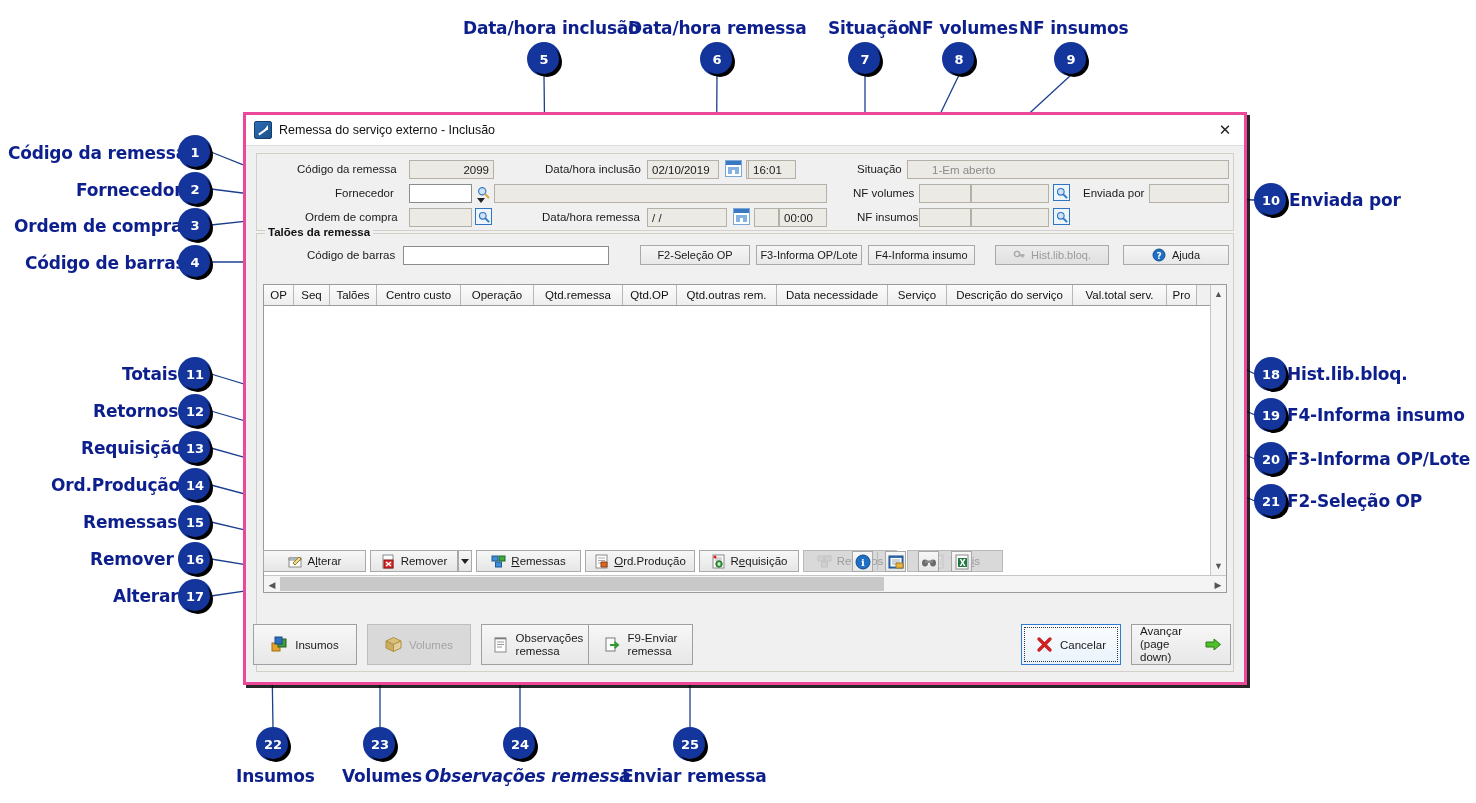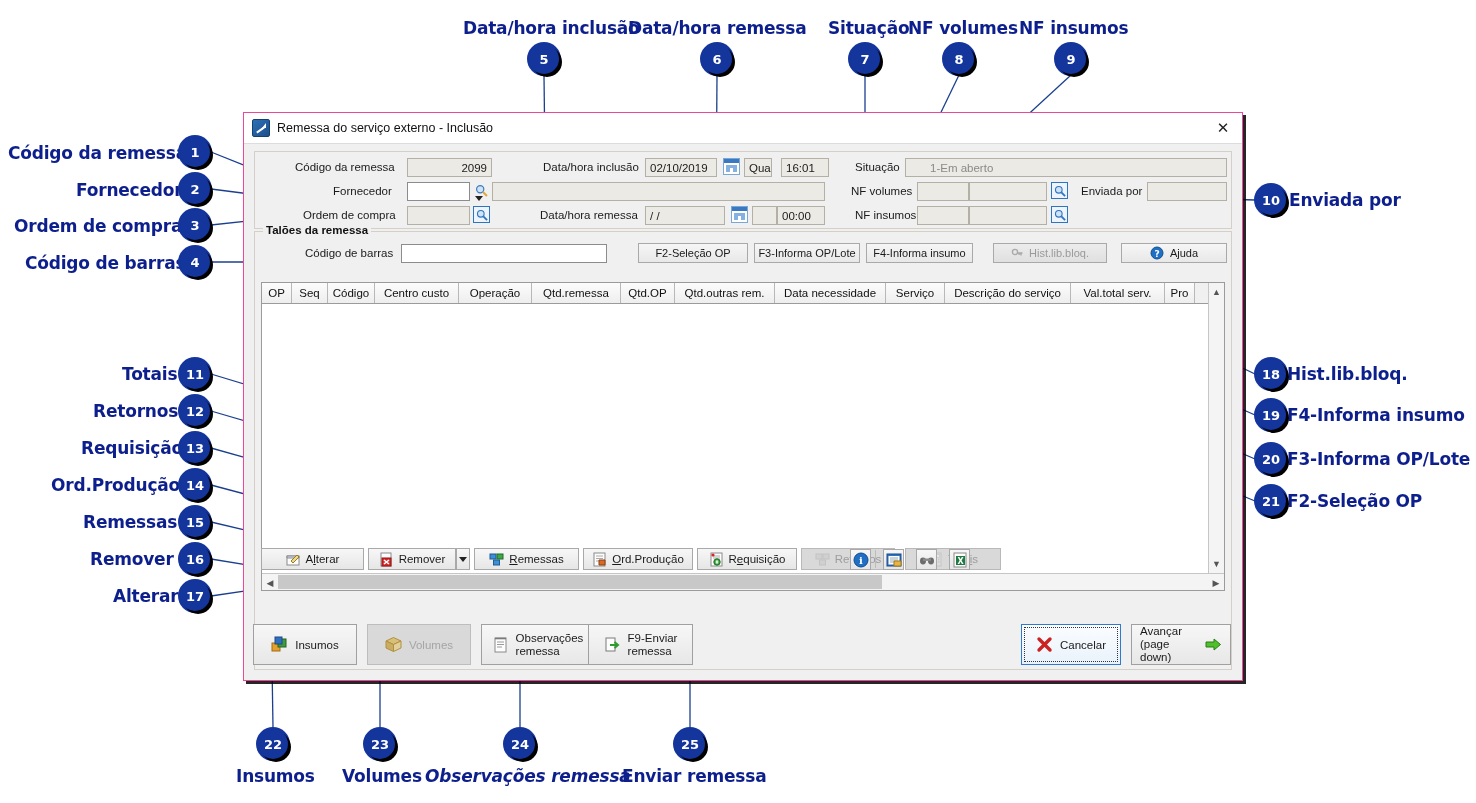--- a/index.html
+++ b/index.html
@@ -19,21 +19,21 @@
     background:#14359b;color:#fff;font-size:13px;font-weight:bold;
     display:flex;align-items:center;justify-content:center;
     box-shadow:3px 3px 0 #000, 0 0 0 2px #14359b;
     font-family:"DejaVu Sans", sans-serif;z-index:40;
   }
   svg.leaders{position:absolute;left:0;top:0;width:1476px;height:803px;pointer-events:none;z-index:5;}
 
   
   .win{
     position:absolute;left:243px;top:112px;width:998px;height:567px;
-    background:#f0f0f0;border:1px solid #ec4899;
+    background:#f0f0f0;border:3px solid #ec4899;
     box-shadow:3px 3px 0 rgba(0,0,0,.85);
     z-index:10;
   }
   .titlebar{
     height:30px;background:#ffffff;border-bottom:1px solid #dcdcdc;
     display:flex;align-items:center;padding:0 0 0 8px;position:relative;
   }
   .title-ico{
     width:16px;height:16px;background:linear-gradient(135deg,#2e6fb7,#1b4f8a);
     border:1px solid #14406e;border-radius:2px;margin-right:7px;position:relative;flex:none;
@@ -207,21 +207,21 @@
 
     <div class="hdrbox">
 
       <div class="lbl" style="left:40px;top:9px;">Código da remessa</div>
       <div class="fld r" style="left:152px;top:6px;width:85px;">2099</div>
 
       <div class="lbl" style="left:288px;top:9px;">Data/hora inclusão</div>
       <div class="fld" style="left:390px;top:6px;width:72px;">02/10/2019</div>
       <div class="cal" style="left:468px;top:6px;"></div>
       <div class="fld" style="left:489px;top:6px;width:28px;">Qua</div>
-      <div class="fld" style="left:526px;top:6px;width:48px;">16:01</div>
+      <div class="fld" style="left:491px;top:6px;width:48px;">16:01</div>
 
       <div class="lbl" style="left:600px;top:9px;">Situação</div>
       <div class="fld gray-txt" style="left:650px;top:6px;right:4px;">1-Em aberto</div>
 
       <div class="lbl" style="left:78px;top:33px;">Fornecedor</div>
       <div class="fld white" style="left:152px;top:30px;width:63px;"></div>
       <div class="magbtn" style="left:218px;top:30px;border:none;background:transparent;">
         <svg width="13" height="13" viewBox="0 0 13 13">
             <circle cx="5.2" cy="5.2" r="3.6" fill="#cfe3f7" stroke="#3b7bbf" stroke-width="1.2"></circle>
             <line x1="8" y1="8" x2="12" y2="12" stroke="#e0a63c" stroke-width="2"></line>
@@ -293,21 +293,21 @@
               <text x="7" y="10.6" font-size="9" font-weight="bold" fill="#fff" text-anchor="middle" font-family="DejaVu Sans">?</text>
             </svg>
         </span>
         <span>Ajuda</span>
       </div>
 
       <div class="grid">
         <div class="grid-head" id="grid-head">
             <div class="gh" style="width: 30px;">OP</div>
             <div class="gh" style="width: 36px;">Seq</div>
-            <div class="gh" style="width: 47px;">Código</div>
+            <div class="gh" style="width: 47px;">Talões</div>
             <div class="gh" style="width: 84px;">Centro custo</div>
             <div class="gh" style="width: 73px;">Operação</div>
             <div class="gh" style="width: 89px;">Qtd.remessa</div>
             <div class="gh" style="width: 54px;">Qtd.OP</div>
             <div class="gh" style="width: 100px;">Qtd.outras rem.</div>
             <div class="gh" style="width: 111px;">Data necessidade</div>
             <div class="gh" style="width: 59px;">Serviço</div>
             <div class="gh" style="width: 126px;">Descrição do serviço</div>
             <div class="gh" style="width: 94px;">Val.total serv.</div>
             <div class="gh" style="width: 30px;">Pro</div>

